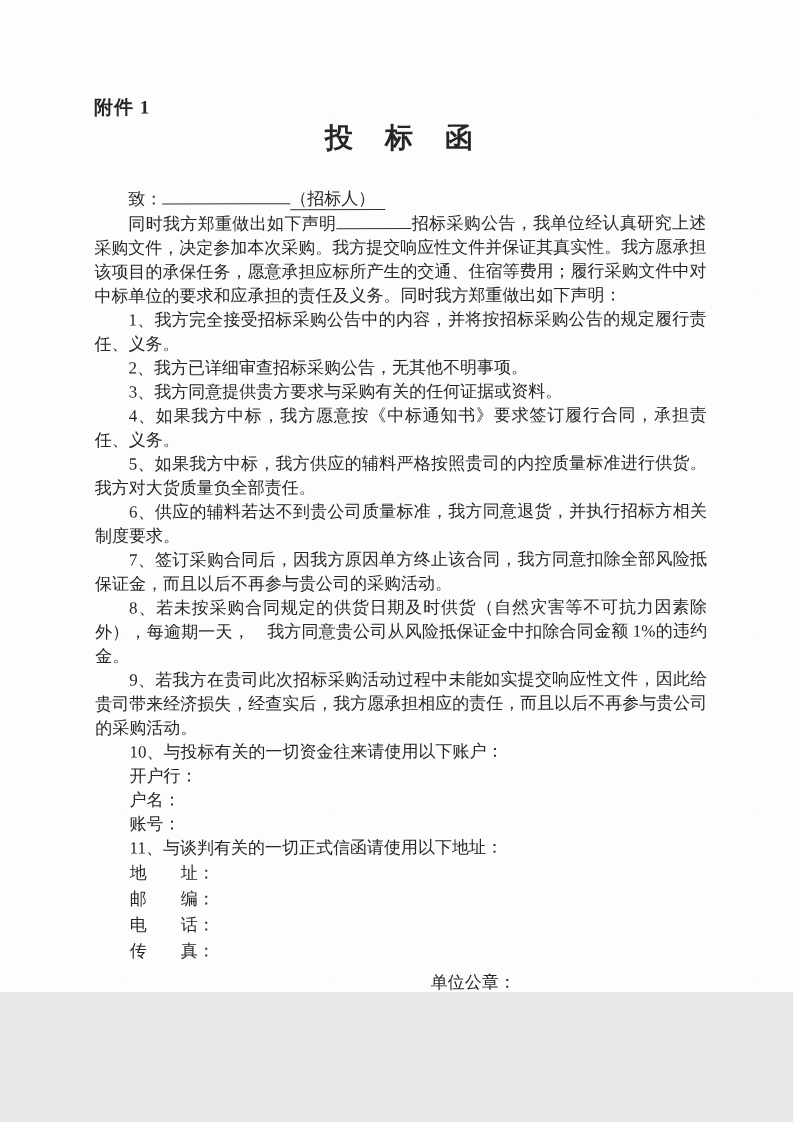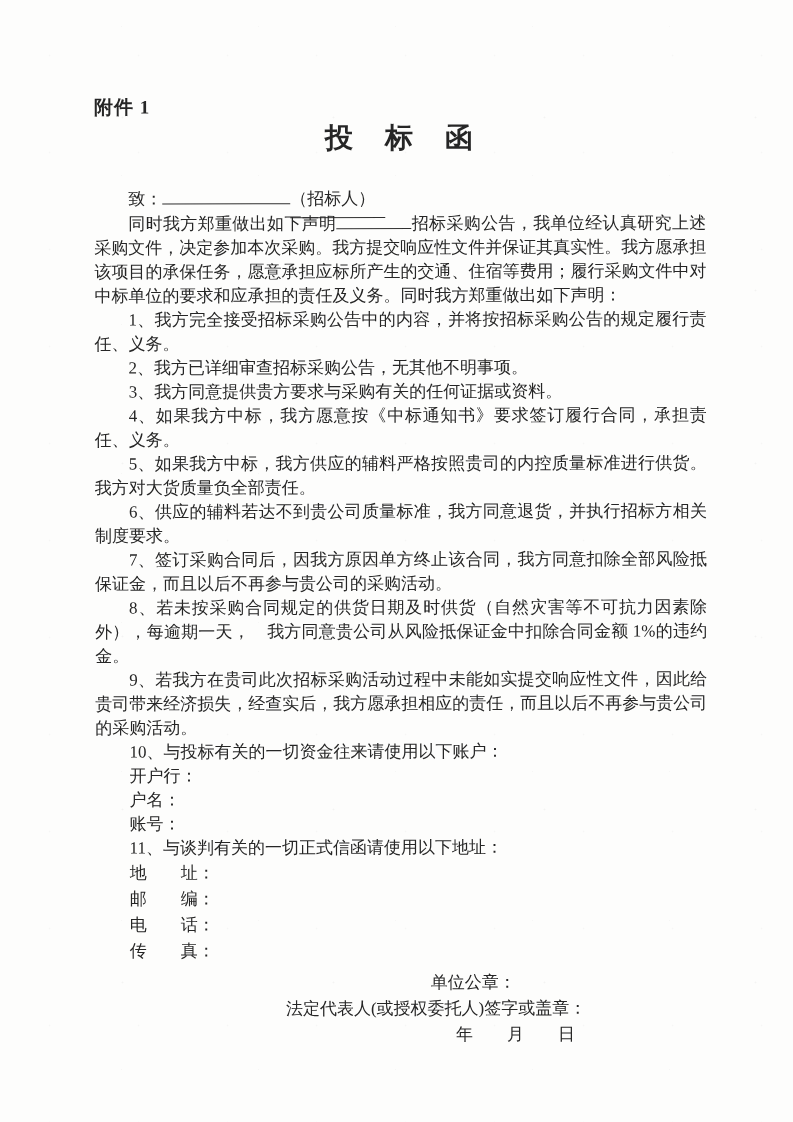--- a/index.html
+++ b/index.html
@@ -1,19 +1,19 @@
 <!DOCTYPE html>
 <html><head>
 <meta charset="utf-8">
 <style>
   html, body { margin: 0; padding: 0; background: #e8e8e8; }
   .page {
     position: relative;
     width: 793px;
-    height: 1122px;
+    height: 992px;
     margin: 0 auto;
     background: #fdfdfc;
     background-image:
       radial-gradient(circle, rgba(110,110,110,0.07) 0.6px, transparent 1.2px),
       radial-gradient(circle, rgba(130,130,130,0.05) 0.5px, transparent 1px),
       radial-gradient(circle, rgba(90,90,90,0.04) 0.6px, transparent 1.2px);
     background-size: 211px 173px, 137px 149px, 89px 97px;
     background-position: 17px 31px, 53px 101px, 5px 7px;
     overflow: hidden;
     color: #262626;
@@ -55,21 +55,21 @@
   .blank {
     display: inline-block;
     height: 1em;
     border-bottom: 1.4px solid #2f2f2f;
   }
   .w-addressee { width: 128px; }
   .w-procno { width: 75px; }
   .u {
     border-bottom: 1.4px solid #2f2f2f;
     padding-right: 10px;
-    padding-bottom: 9px;
+    padding-bottom: 1px;
   }
   .sig { margin-top: 6px; line-height: 26px; }
   .sig-company { padding-left: 335px; }
   .sig-legal { padding-left: 190px; }
   .sig-date { padding-left: 360px; }
 </style>
 </head>
 <body>
 
 <div class="page">

